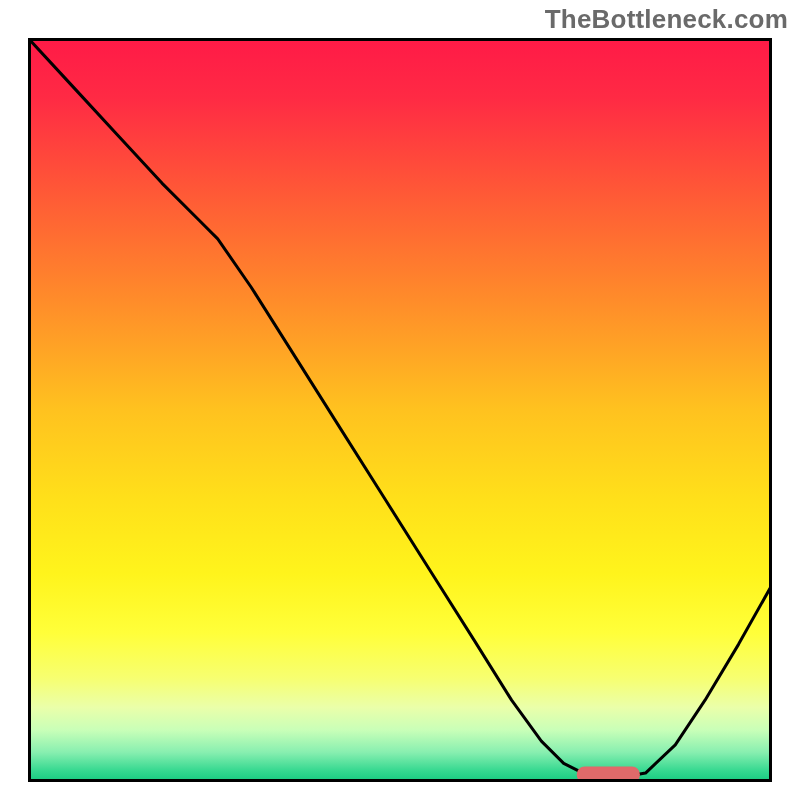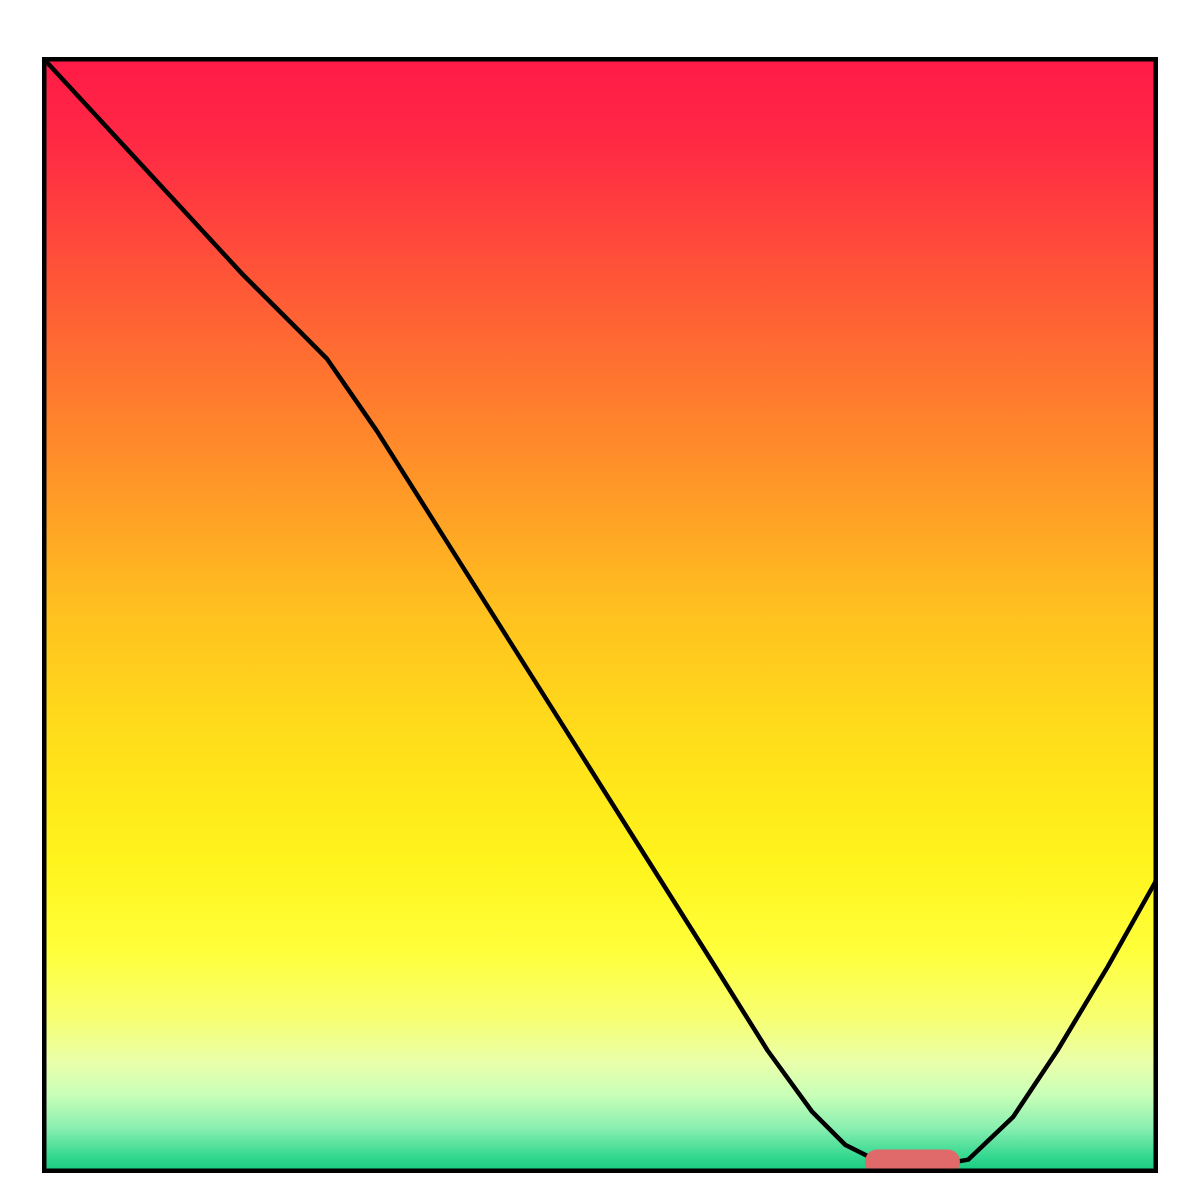--- a/index.html
+++ b/index.html
@@ -39,20 +39,21 @@
     position: absolute;
     left: 0; top: 0;
     width: 744px; height: 744px;
     display: block;
   }
 </style>
 </head>
 <body>
 
 <div class="frame">
+  <div class="watermark">TheBottleneck.com</div>
 
   <div class="plot-area">
     <svg class="plot-svg" viewBox="0 0 744 744" preserveAspectRatio="none">
       <defs>
         <linearGradient id="bg-grad" x1="0" y1="0" x2="0" y2="1">
             <stop offset="0.00%" stop-color="#ff1a47"></stop>
             <stop offset="8.00%" stop-color="#ff2a44"></stop>
             <stop offset="20.00%" stop-color="#ff5637"></stop>
             <stop offset="35.00%" stop-color="#ff8b2a"></stop>
             <stop offset="50.00%" stop-color="#ffc21f"></stop>

